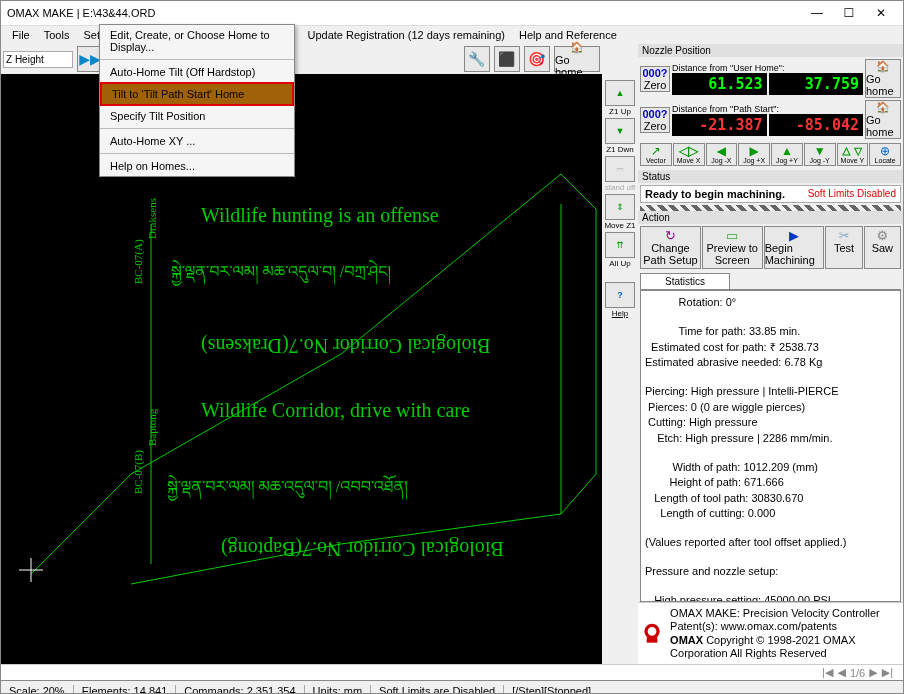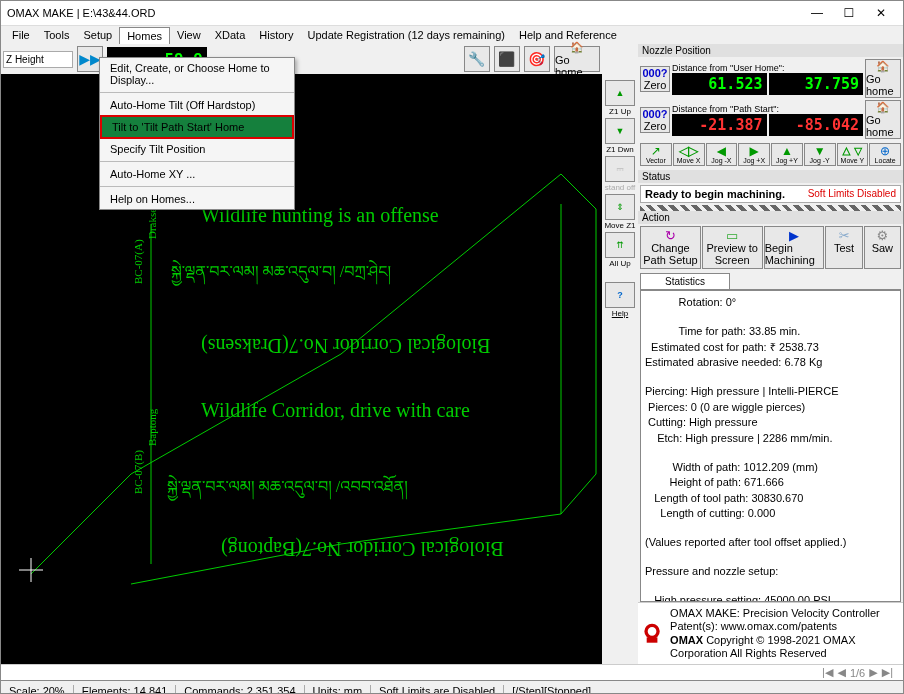--- a/index.html
+++ b/index.html
@@ -3,23 +3,23 @@
 <meta charset="utf-8">
 <style>
 * { margin: 0; padding: 0; box-sizing: border-box; font-family: Tahoma, sans-serif; font-size: 11px; }
 body { background: #fff; width: 904px; height: 694px; overflow: hidden; border: 1px solid #888; position: relative; }
 .titlebar { height: 22px; display: flex; align-items: center; padding: 12px 6px; background: #fff; border-bottom: 1px solid #ddd; }
 .titlebar .title { flex: 1; font-size: 11px; }
 .titlebar .winbtn { width: 32px; height: 20px; display: flex; align-items: center; justify-content: center; font-size: 12px; }
 .menubar { height: 18px; display: flex; align-items: center; padding: 0 4px; gap: 0; background: #f0f0f0; font-size: 11px; }
 .menuitem { padding: 2px 7px; cursor: default; }
 .menuitem.active { background: #fff; border: 1px solid #888; border-bottom: none; }
-.dropdown { position: absolute; top: 56px; left: 98px; width: 196px; background: #f5f5f5; border: 1px solid #888; box-shadow: 2px 2px 4px rgba(0,0,0,0.3); z-index: 100; }
+.dropdown { position: absolute; top: 23px; left: 98px; width: 196px; background: #f5f5f5; border: 1px solid #888; box-shadow: 2px 2px 4px rgba(0,0,0,0.3); z-index: 100; }
 .dropdown div { padding: 4px 10px; font-size: 11px; cursor: default; }
-.dropdown div.hl { background: #15803d; border: 2px solid #d00; }
+.dropdown div.hl { background: #a16207; border: 2px solid #d00; }
 .dropdown hr { margin: 2px 0; border: none; border-top: 1px solid #bbb; }
 .maincontent { display: flex; height: 620px; }
 .leftpane { position: relative; flex: 1; display: flex; flex-direction: column; }
 .zrow { height: 30px; display: flex; align-items: center; background: #f0f0f0; padding: 2px; gap: 4px; }
 .zlabel { width: 70px; font-size: 10px; border: 1px solid #aaa; background: #fff; padding: 2px; }
 .zreadout { width: 100px; height: 24px; background: #000; color: #0f0; font-family: monospace; font-size: 16px; font-weight: bold; display: flex; align-items: center; justify-content: flex-end; padding-right: 4px; }
 .zicon { width: 26px; height: 26px; background: #e8e8e8; border: 1px solid #888; display: flex; align-items: center; justify-content: center; font-size: 14px; }
 .gohomebtn { width: 46px; height: 26px; border: 1px solid #888; background: #e8e8e8; display: flex; flex-direction: column; align-items: center; justify-content: center; font-size: 8px; }
 .canvas { flex: 1; background: #000; position: relative; overflow: hidden; }
 .canvastext { position: absolute; color: #0c0; font-family: Georgia, serif; font-size: 20px; white-space: nowrap; }

